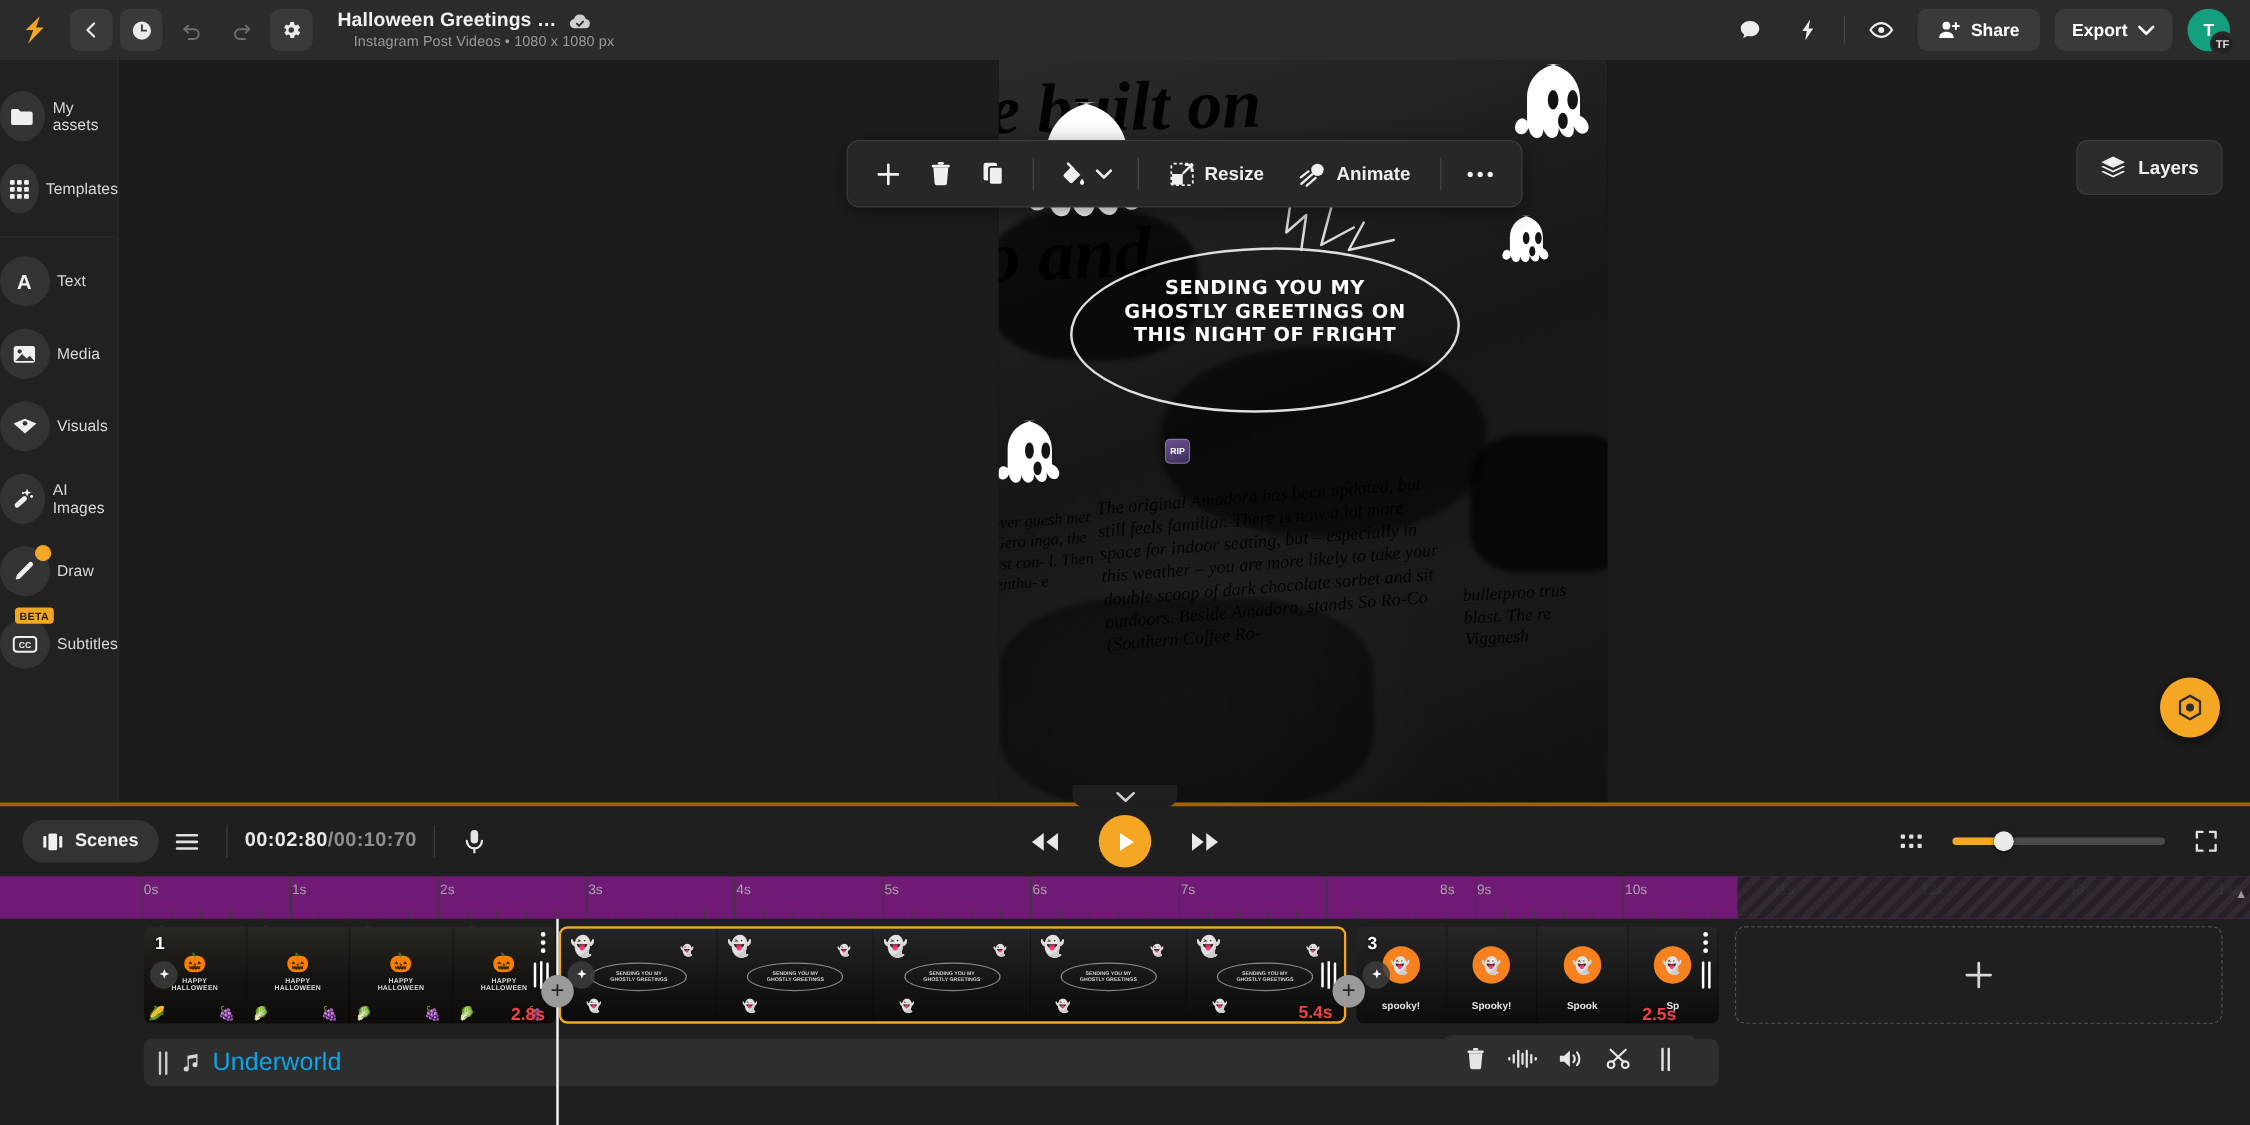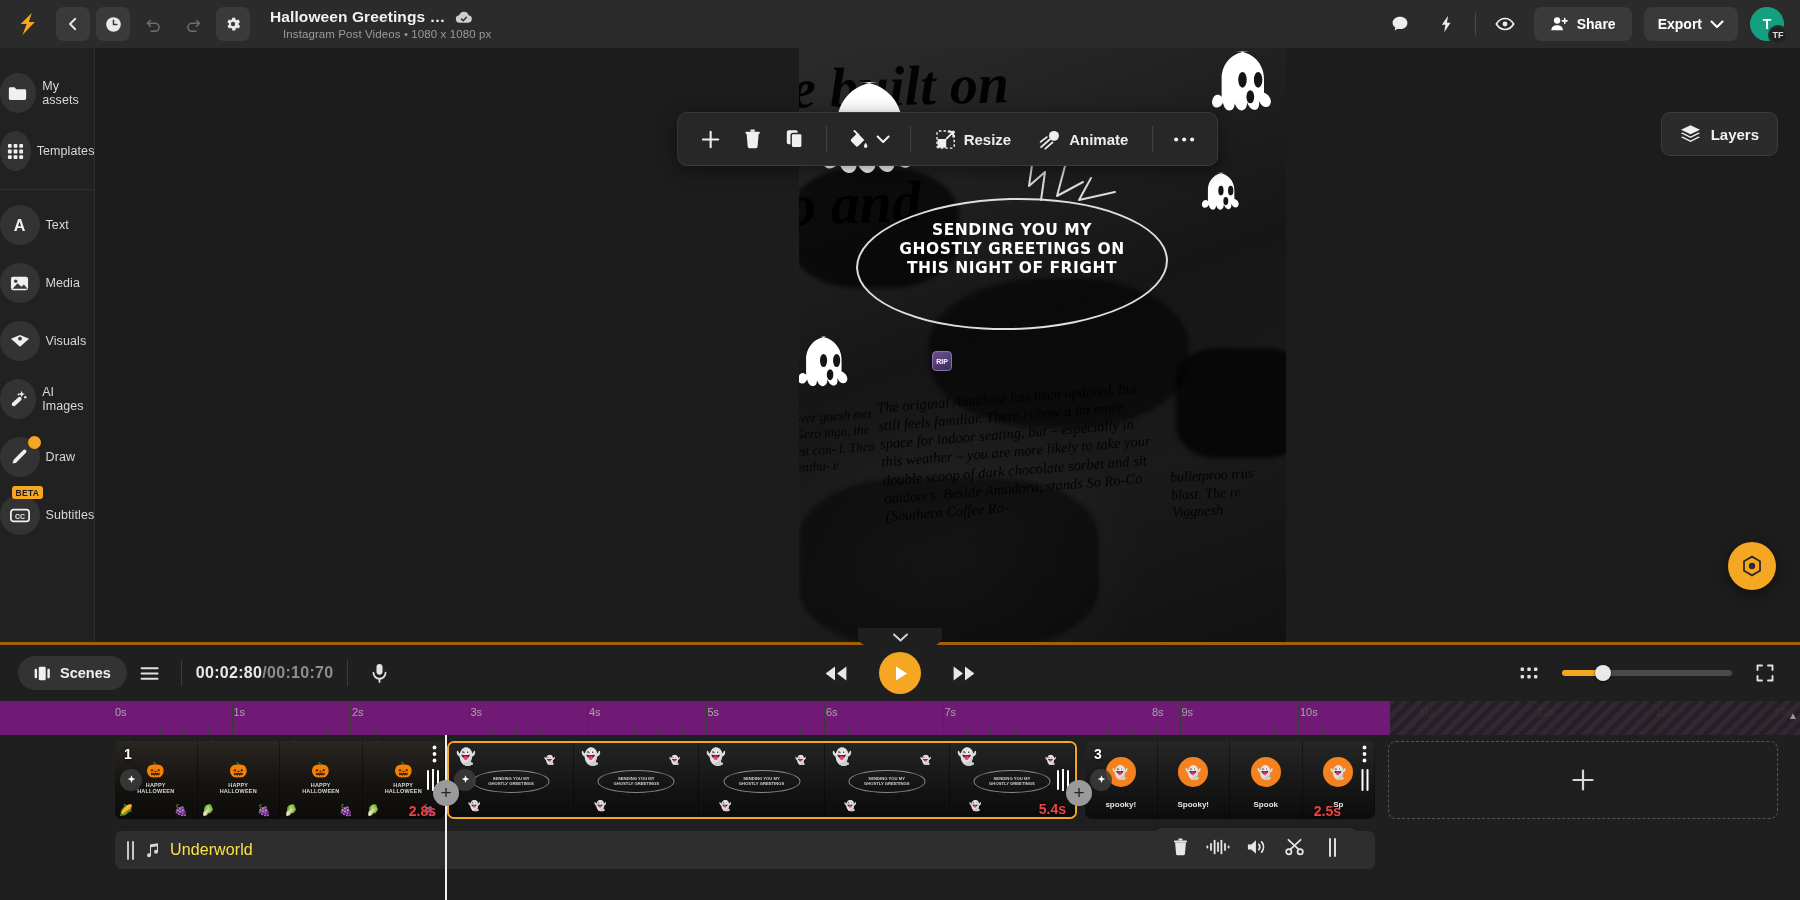--- a/index.html
+++ b/index.html
@@ -271,21 +271,21 @@
   }
 
   
   .audio-row {
     position: absolute; left: 115px; right: 0; top: 96px; height: 38px;
   }
   .audio-clip {
     position: absolute; left: 0; height: 38px; border-radius: 7px; background: #2e2e2e;
     display: flex; align-items: center; padding: 0 10px; gap: 9px; cursor: pointer;
   }
-  .audio-name { font-size: 16px; color: #fde047; letter-spacing: .1px; }
+  .audio-name { font-size: 20px; color: #0ea5e9; letter-spacing: .1px; }
   .audio-tools {
     position: absolute; height: 38px; background: #2e2e2e; border-radius: 7px;
     display: flex; align-items: center; gap: 0px; padding: 0 6px;
   }
   .atool { width: 38px; height: 38px; display: flex; align-items: center; justify-content: center; color: #e0e0e0; cursor: pointer; }
   svg { display: block; }
 </style>
 </head>
 <body>
 

